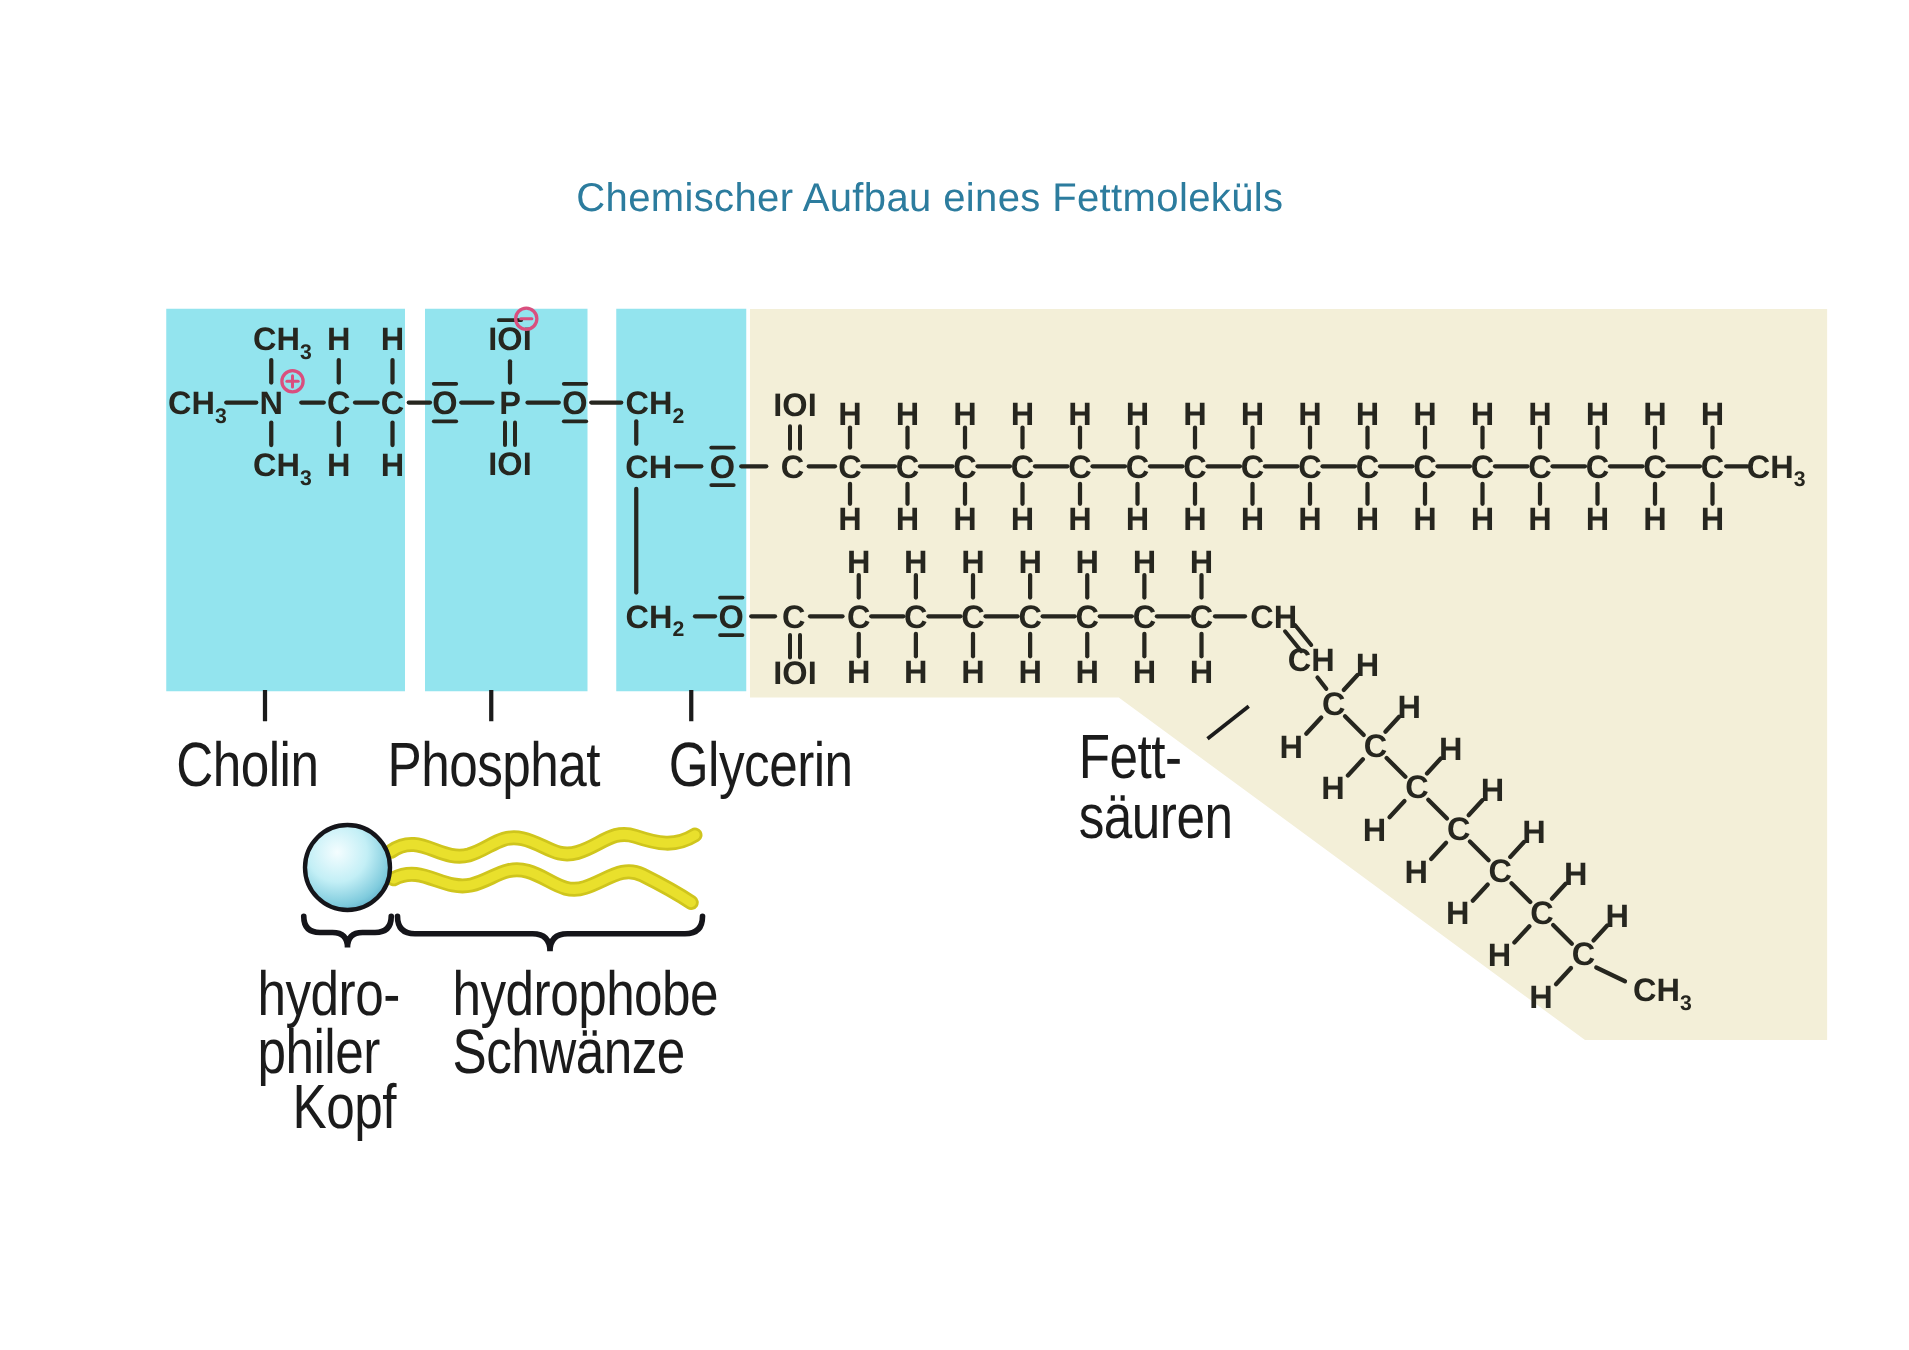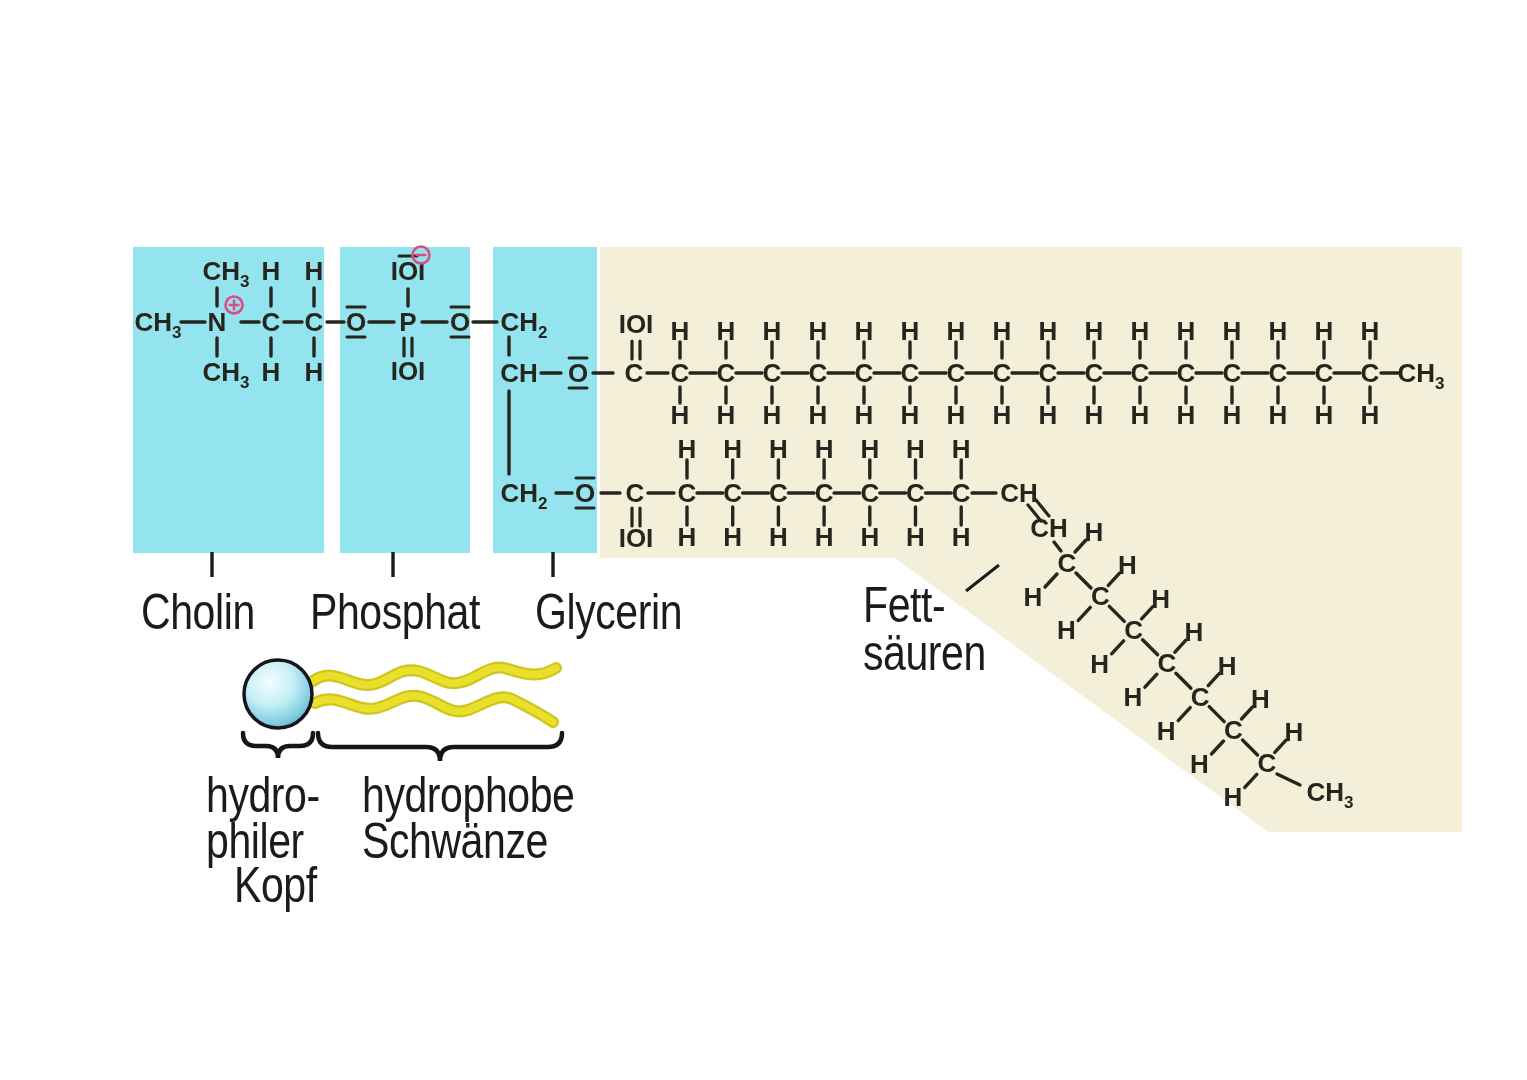--- a/index.html
+++ b/index.html
@@ -17,20 +17,21 @@
   #mol text{font-family:"Liberation Sans",sans-serif;font-size:26px;font-weight:600;fill:#26261f;}
   #mol .sub{font-size:17px;}
   .biglabel{position:absolute;z-index:4;font-size:50px;font-weight:400;color:#1b1b1b;
             transform:scaleX(0.82);transform-origin:0 0;letter-spacing:-0.5px;white-space:nowrap;}
 </style>
 </head>
 <body>
 
 <div class="page">
 
+  <div class="title">Chemischer Aufbau eines Fettmoleküls</div>
 
   <div class="bluebox box1"></div>
   <div class="bluebox box2"></div>
   <div class="bluebox box3"></div>
   <div class="cream"></div>
 
   <svg id="mol" width="1527" height="1080" viewBox="0 0 1527 1080">
     <defs>
       <radialGradient id="ballg" cx="38%" cy="32%" r="78%">
         <stop offset="0" stop-color="#f4fdff"></stop>

